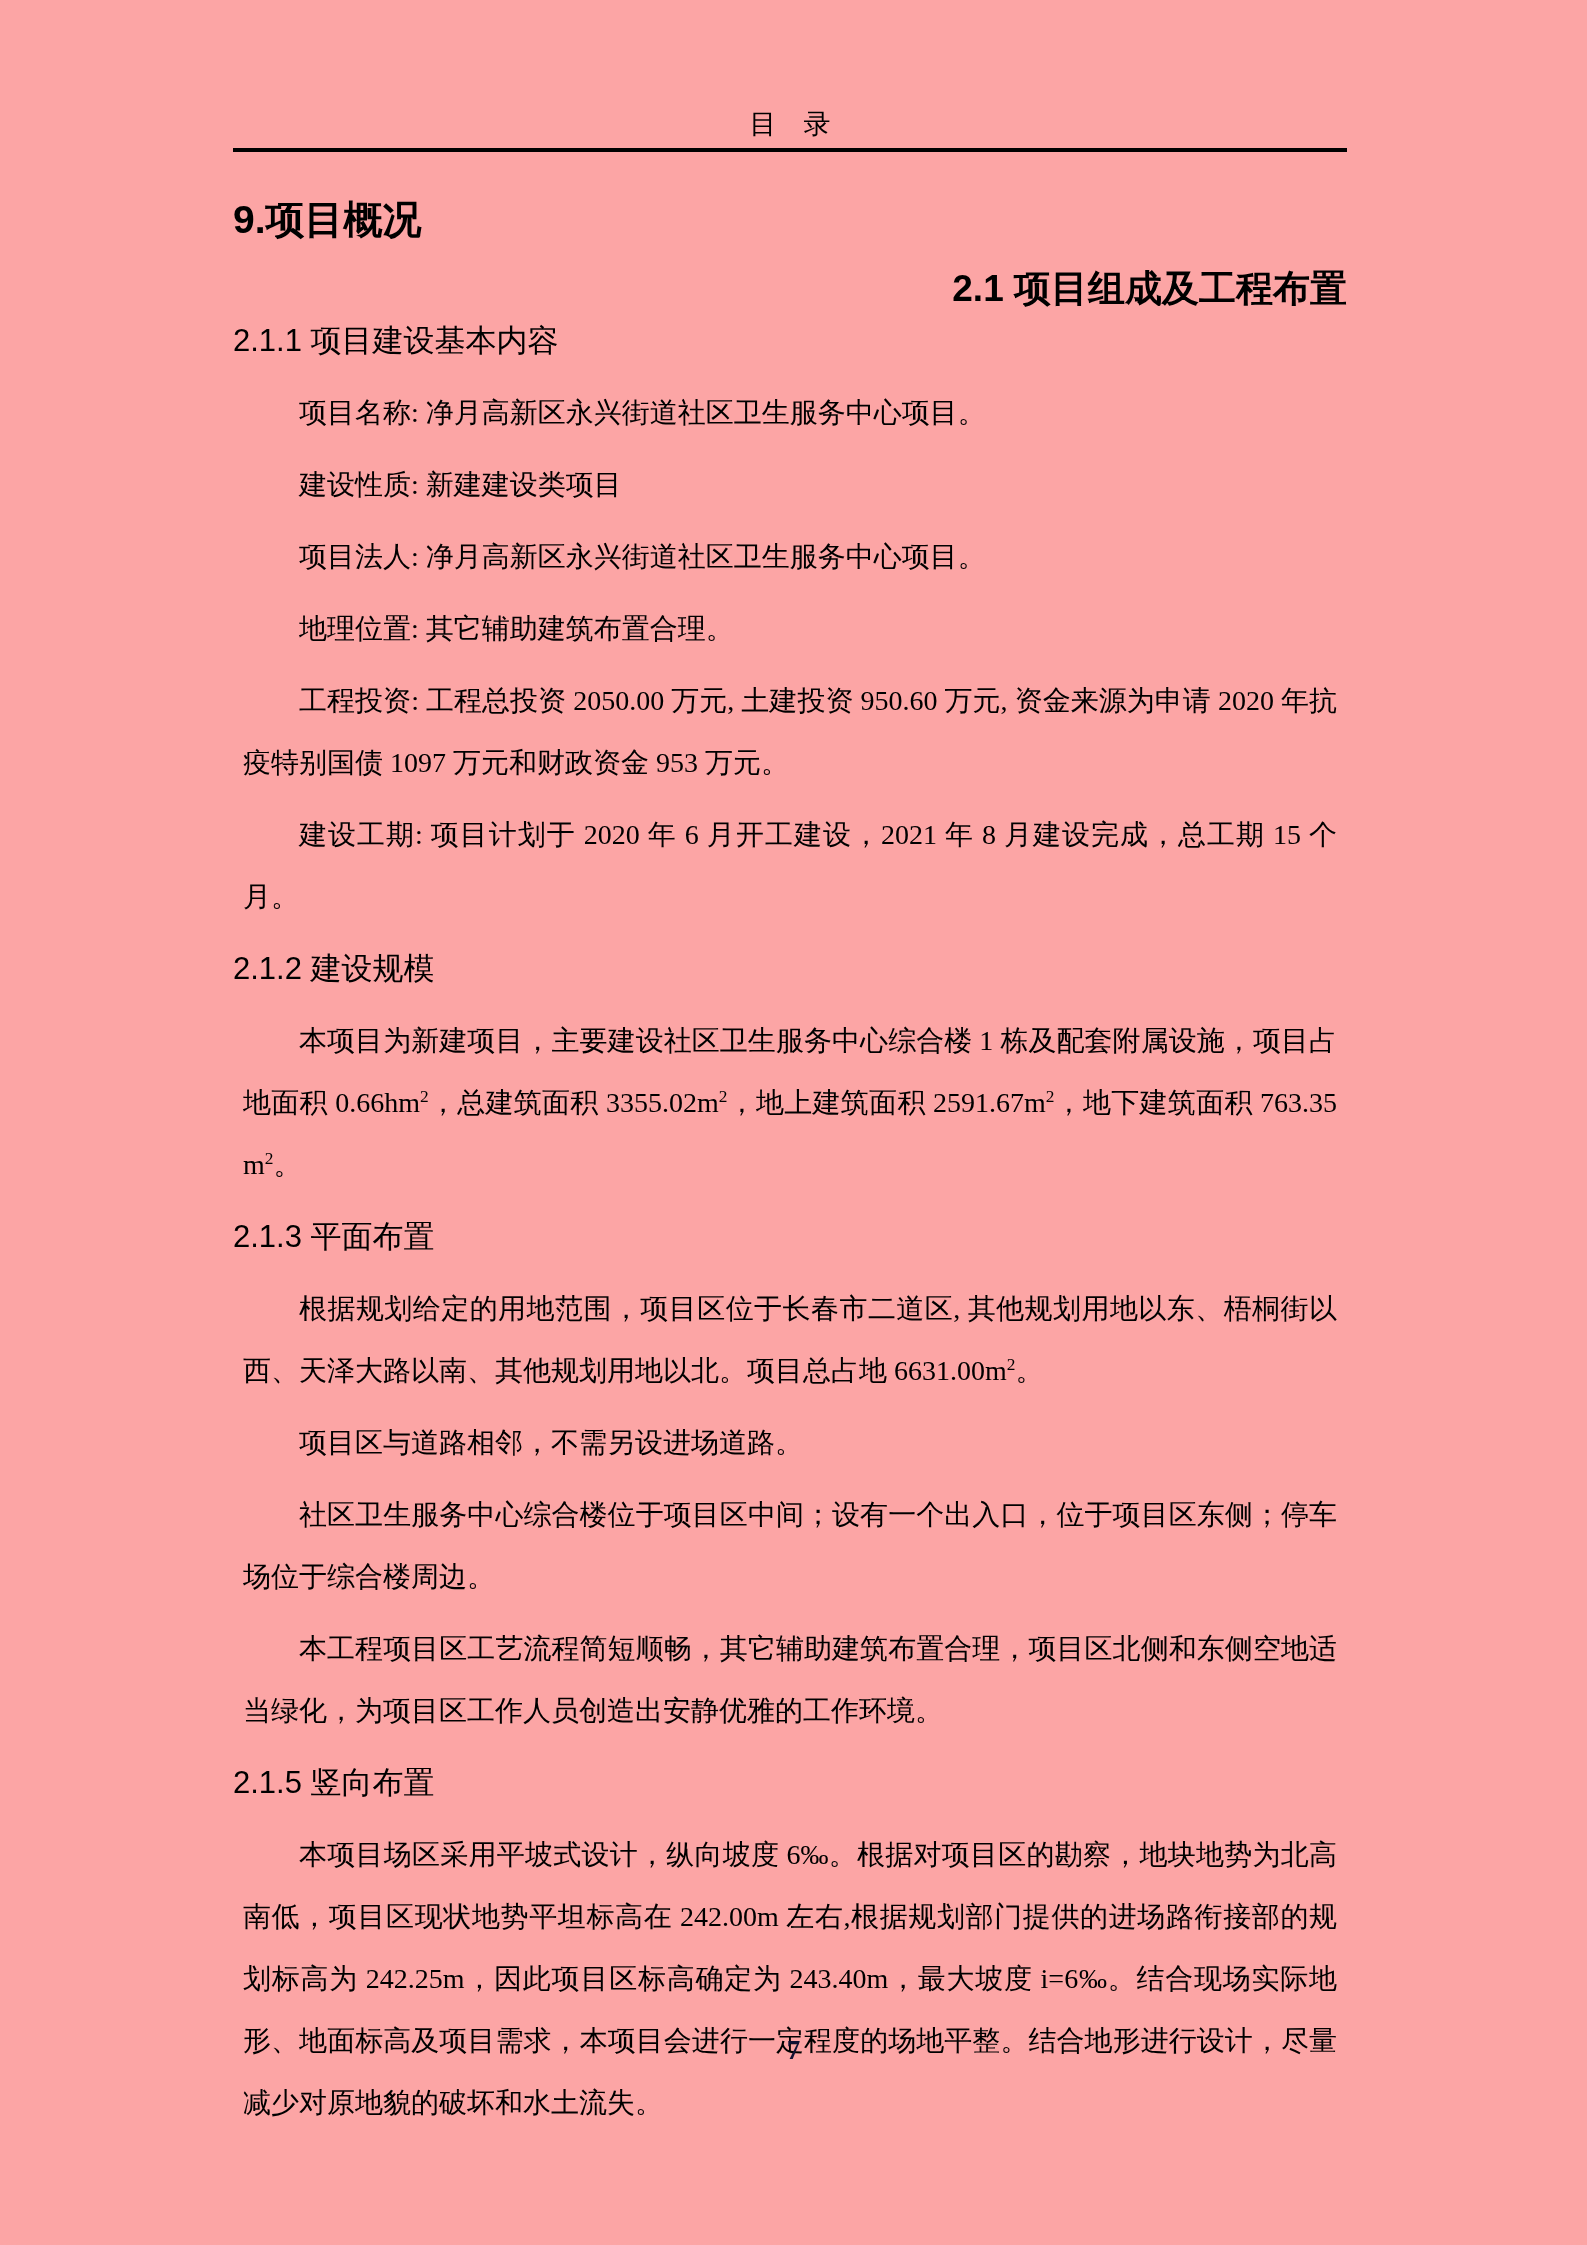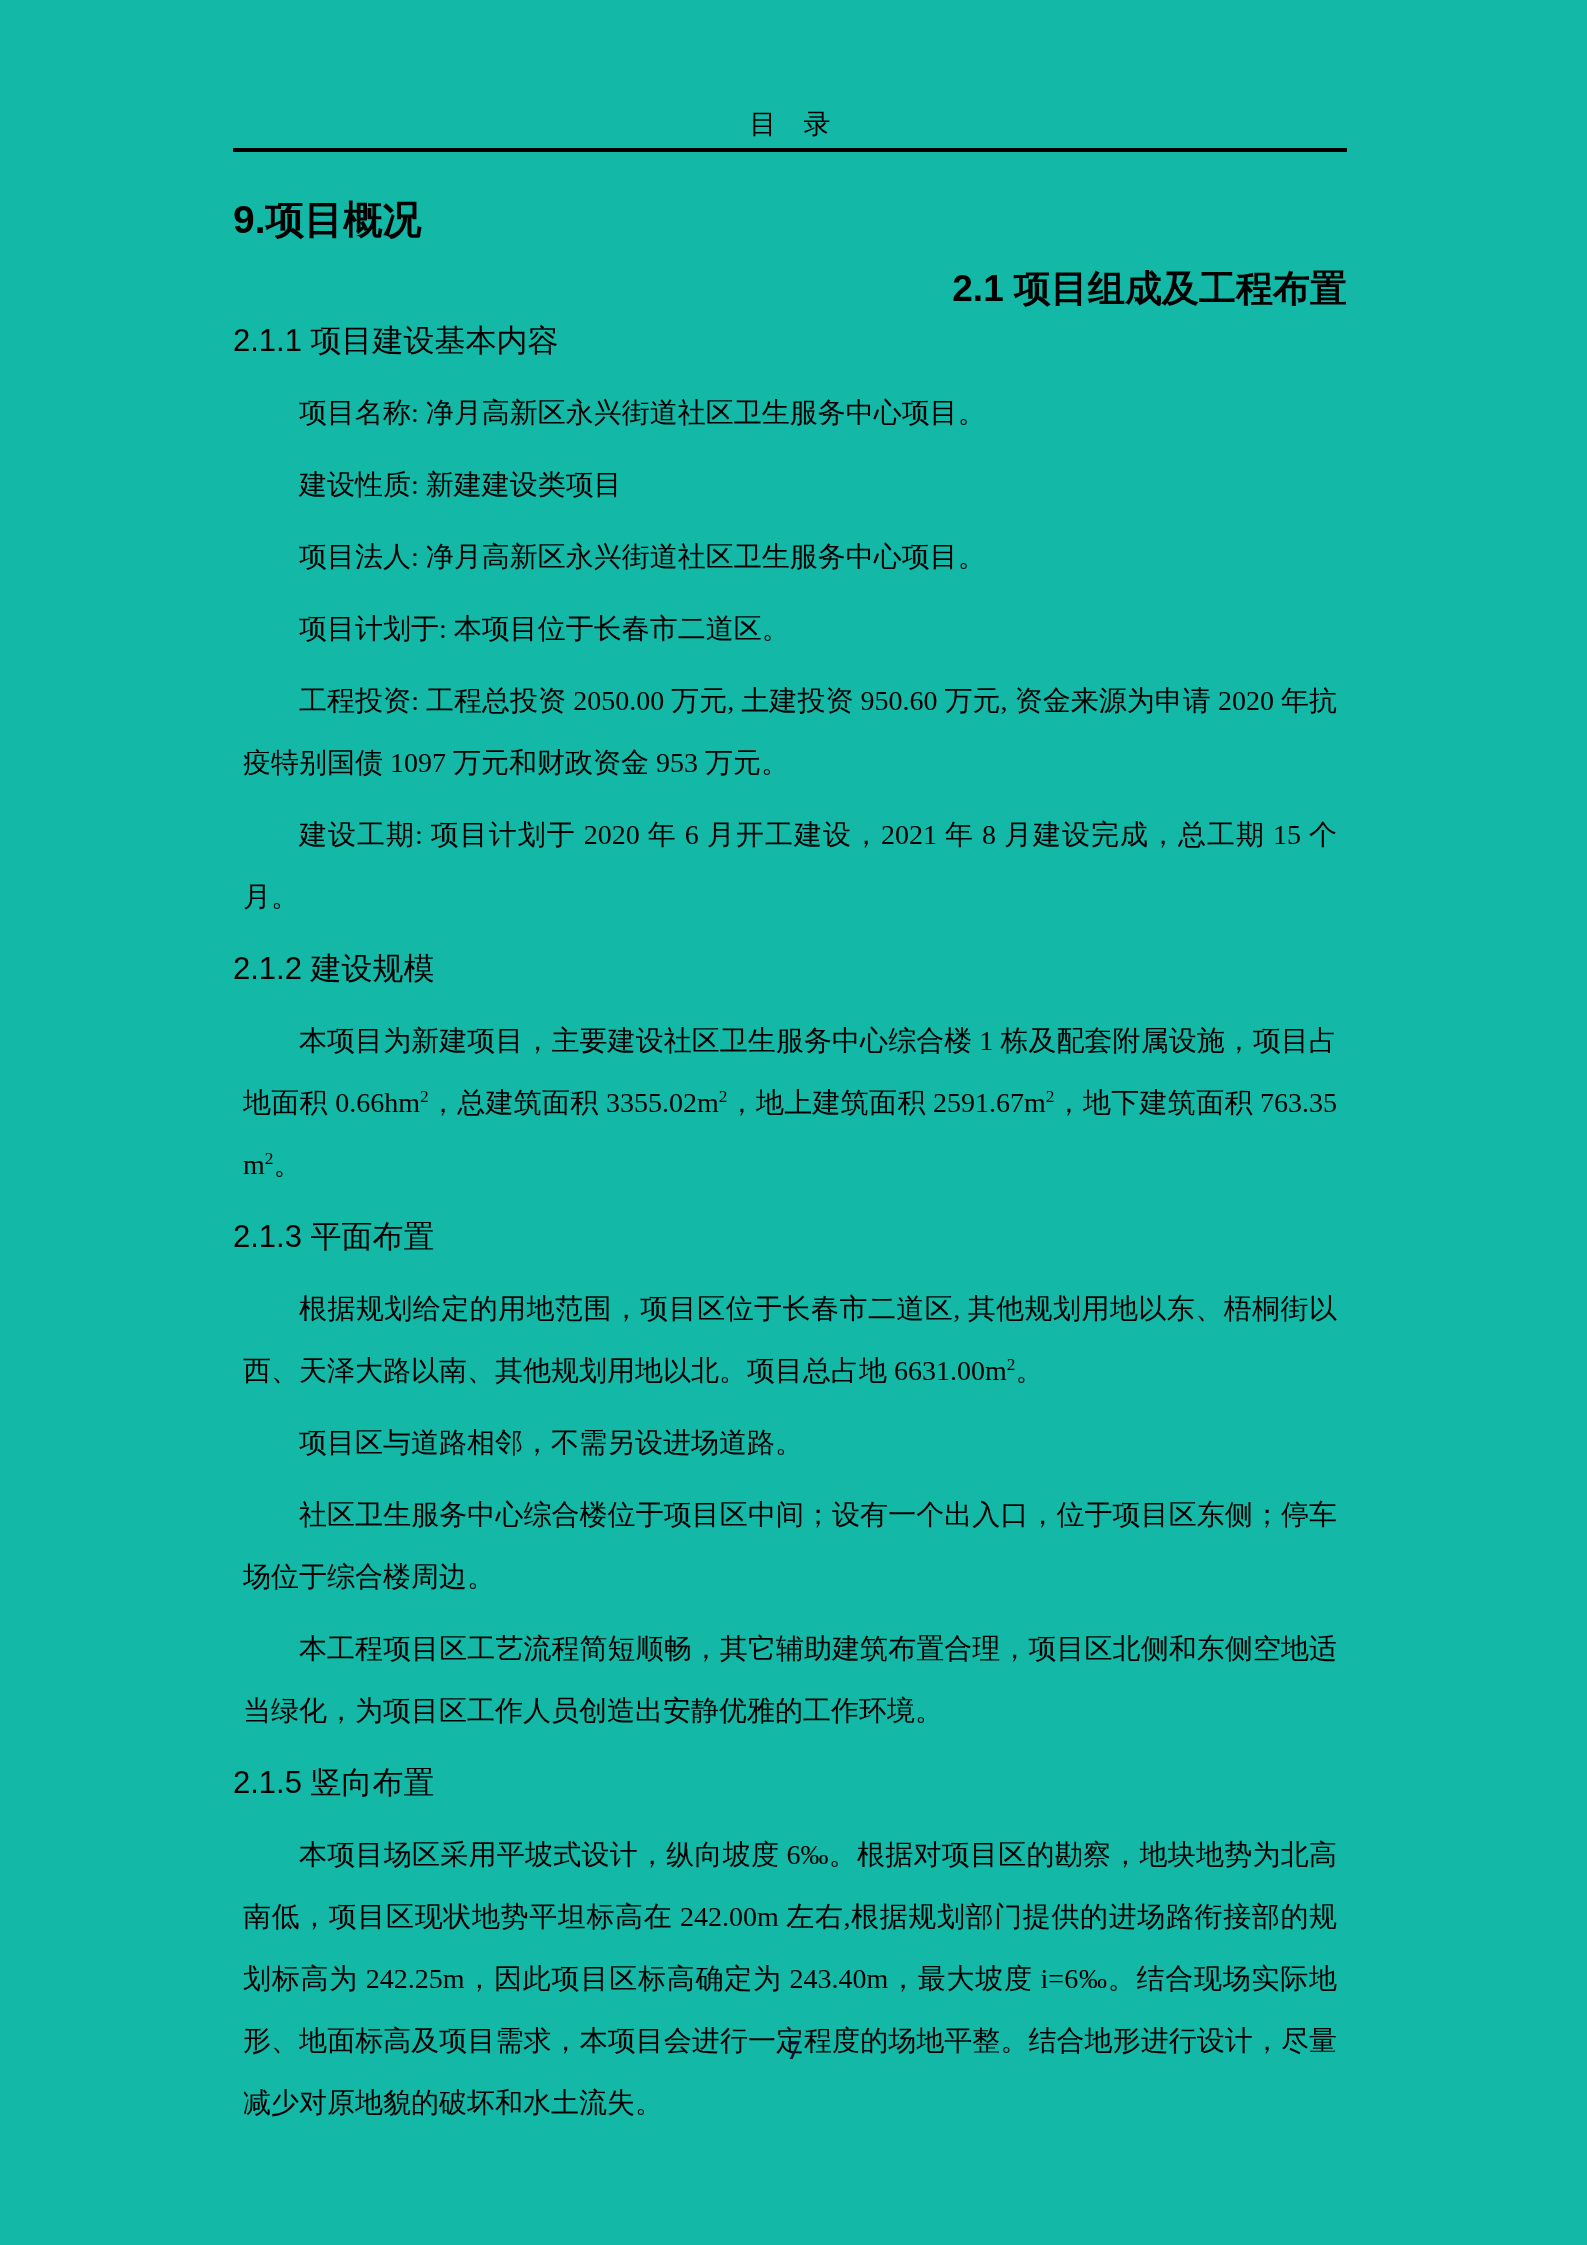--- a/index.html
+++ b/index.html
@@ -4,21 +4,21 @@
 <style>
   html, body {
     margin: 0;
     padding: 0;
     background: #ffffff;
   }
   .page {
     position: relative;
     width: 1587px;
     height: 2245px;
-    background: #14b8a6;
+    background: #fca5a5;
     color: #000000;
     font-family: "Liberation Serif", "DejaVu Serif", serif;
     overflow: hidden;
   }
   .content {
     position: absolute;
     left: 233px;
     width: 1114px;
     top: 108px;
   }
@@ -90,21 +90,21 @@
     <div class="toc-title">目　录</div>
     <div class="header-rule"></div>
 
     <div class="h1">9.项目概况</div>
     <div class="h2">2.1 项目组成及工程布置</div>
 
     <div class="h3">2.1.1 项目建设基本内容</div>
     <p class="para">项目名称: 净月高新区永兴街道社区卫生服务中心项目。</p>
     <p class="para">建设性质: 新建建设类项目</p>
     <p class="para">项目法人: 净月高新区永兴街道社区卫生服务中心项目。</p>
-    <p class="para">项目计划于: 本项目位于长春市二道区。</p>
+    <p class="para">地理位置: 其它辅助建筑布置合理。</p>
     <p class="para">工程投资: 工程总投资 2050.00 万元, 土建投资 950.60 万元, 资金来源为申请 2020 年抗疫特别国债 1097 万元和财政资金 953 万元。</p>
     <p class="para">建设工期: 项目计划于 2020 年 6 月开工建设，2021 年 8 月建设完成，总工期 15 个月。</p>
 
     <div class="h3">2.1.2 建设规模</div>
     <p class="para"><span>本项目为新建项目，主要建设社区卫生服务中心综合楼 1 栋及配套附属设施，项目占地面积 0.66hm</span><sup>2</sup><span>，总建筑面积 3355.02m</span><sup>2</sup><span>，地上建筑面积 2591.67m</span><sup>2</sup><span>，地下建筑面积 763.35m</span><sup>2</sup><span>。</span></p>
 
     <div class="h3">2.1.3 平面布置</div>
     <p class="para"><span>根据规划给定的用地范围，项目区位于长春市二道区, 其他规划用地以东、梧桐街以西、天泽大路以南、其他规划用地以北。项目总占地 6631.00m</span><sup>2</sup><span>。</span></p>
     <p class="para">项目区与道路相邻，不需另设进场道路。</p>
     <p class="para">社区卫生服务中心综合楼位于项目区中间；设有一个出入口，位于项目区东侧；停车场位于综合楼周边。</p>

